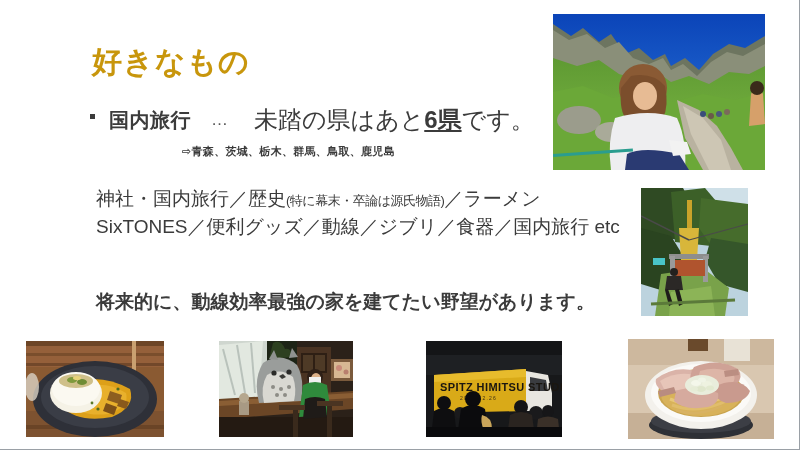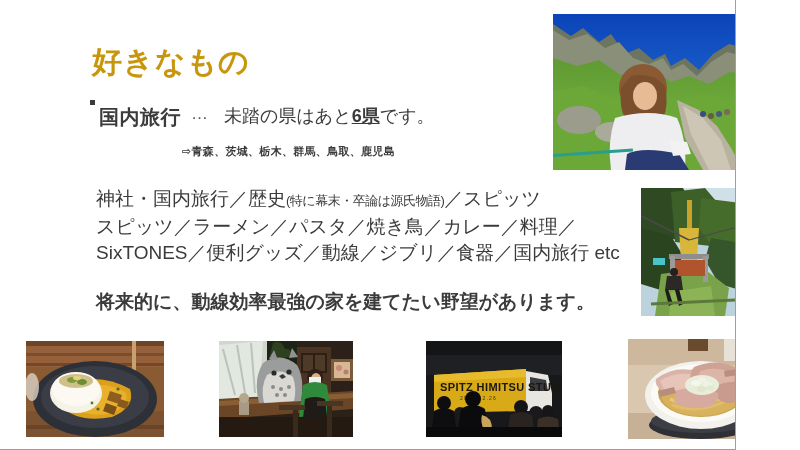--- a/index.html
+++ b/index.html
@@ -5,21 +5,21 @@
   html, body {
     margin: 0;
     padding: 0;
     background: #ffffff;
   }
   body {
     font-family: "Liberation Sans", "DejaVu Sans", sans-serif;
   }
   #slide {
     position: relative;
-    width: 736px;
+    width: 800px;
     height: 450px;
     background: #ffffff;
     overflow: hidden;
     box-sizing: border-box;
     border-bottom: 1.5px solid #9aa0a6;
     border-right: 1.5px solid #9aa0a6;
   }
 
   
   .title {
@@ -32,23 +32,24 @@
     letter-spacing: 1px;
     white-space: nowrap;
   }
 
   
   .bullet-row {
     position: absolute;
     left: 90px;
     top: 104px;
     display: flex;
-    align-items: flex-start;
-    white-space: nowrap;
-    color: #3b3b3b;
+    align-items: center;
+    white-space: nowrap;
+    color: #3b3b3b;
+    gap: 10px;
   }
   .bullet-marker {
     width: 5px;
     height: 5px;
     background: #3b3b3b;
     margin-right: 4px;
     flex: 0 0 auto;
     position: relative;
     top: -4px;
   }
@@ -58,21 +59,21 @@
     letter-spacing: 0.5px;
   }
   .bullet-dots {
     font-size: 17px;
     font-weight: 400;
     color: #555;
     padding: 0 6px 0 10px;
     letter-spacing: 2px;
   }
   .bullet-rest {
-    font-size: 18px;
+    font-size: 24px;
     font-weight: 400;
     color: #3b3b3b;
     padding-left: 8px;
   }
   .bullet-rest .emph {
     font-weight: 700;
     text-decoration: underline;
   }
 
   
@@ -142,22 +143,21 @@
   <div class="bullet-row">
     <span class="bullet-marker"></span>
     <span class="bullet-strong">国内旅行</span>
     <span class="bullet-dots">…</span>
     <span class="bullet-rest"><span>未踏の県はあと</span><span class="emph">6県</span><span>です。</span></span>
   </div>
 
   <div class="subline"><span>⇨</span><span>青森、茨城、栃木、群馬、鳥取、鹿児島</span></div>
 
   <div class="body-block">
-    <div class="body-line"><span>神社・国内旅行／歴史</span><span class="paren-small">(特に幕末・卒論は源氏物語)</span><span>／スピッツ</span></div>
-    <div class="body-line"><span>スピッツ／ラーメン／パスタ／焼き鳥／カレー／料理／</span></div>
+    <div class="body-line"><span>神社・国内旅行／歴史</span><span class="paren-small">(特に幕末・卒論は源氏物語)</span><span>／ラーメン</span></div>
     <div class="body-line"><span>SixTONES／便利グッズ／動線／ジブリ／食器／国内旅行 etc</span></div>
   </div>
 
   <div class="emph-line">将来的に、動線効率最強の家を建てたい野望があります。</div>
 
   <div class="photo" id="photo-mountain">
     <svg viewBox="0 0 212 156" preserveAspectRatio="none">
       <defs>
         <linearGradient id="sky" x1="0" y1="0" x2="0" y2="1">
           <stop offset="0%" stop-color="#0b44b8"></stop>

